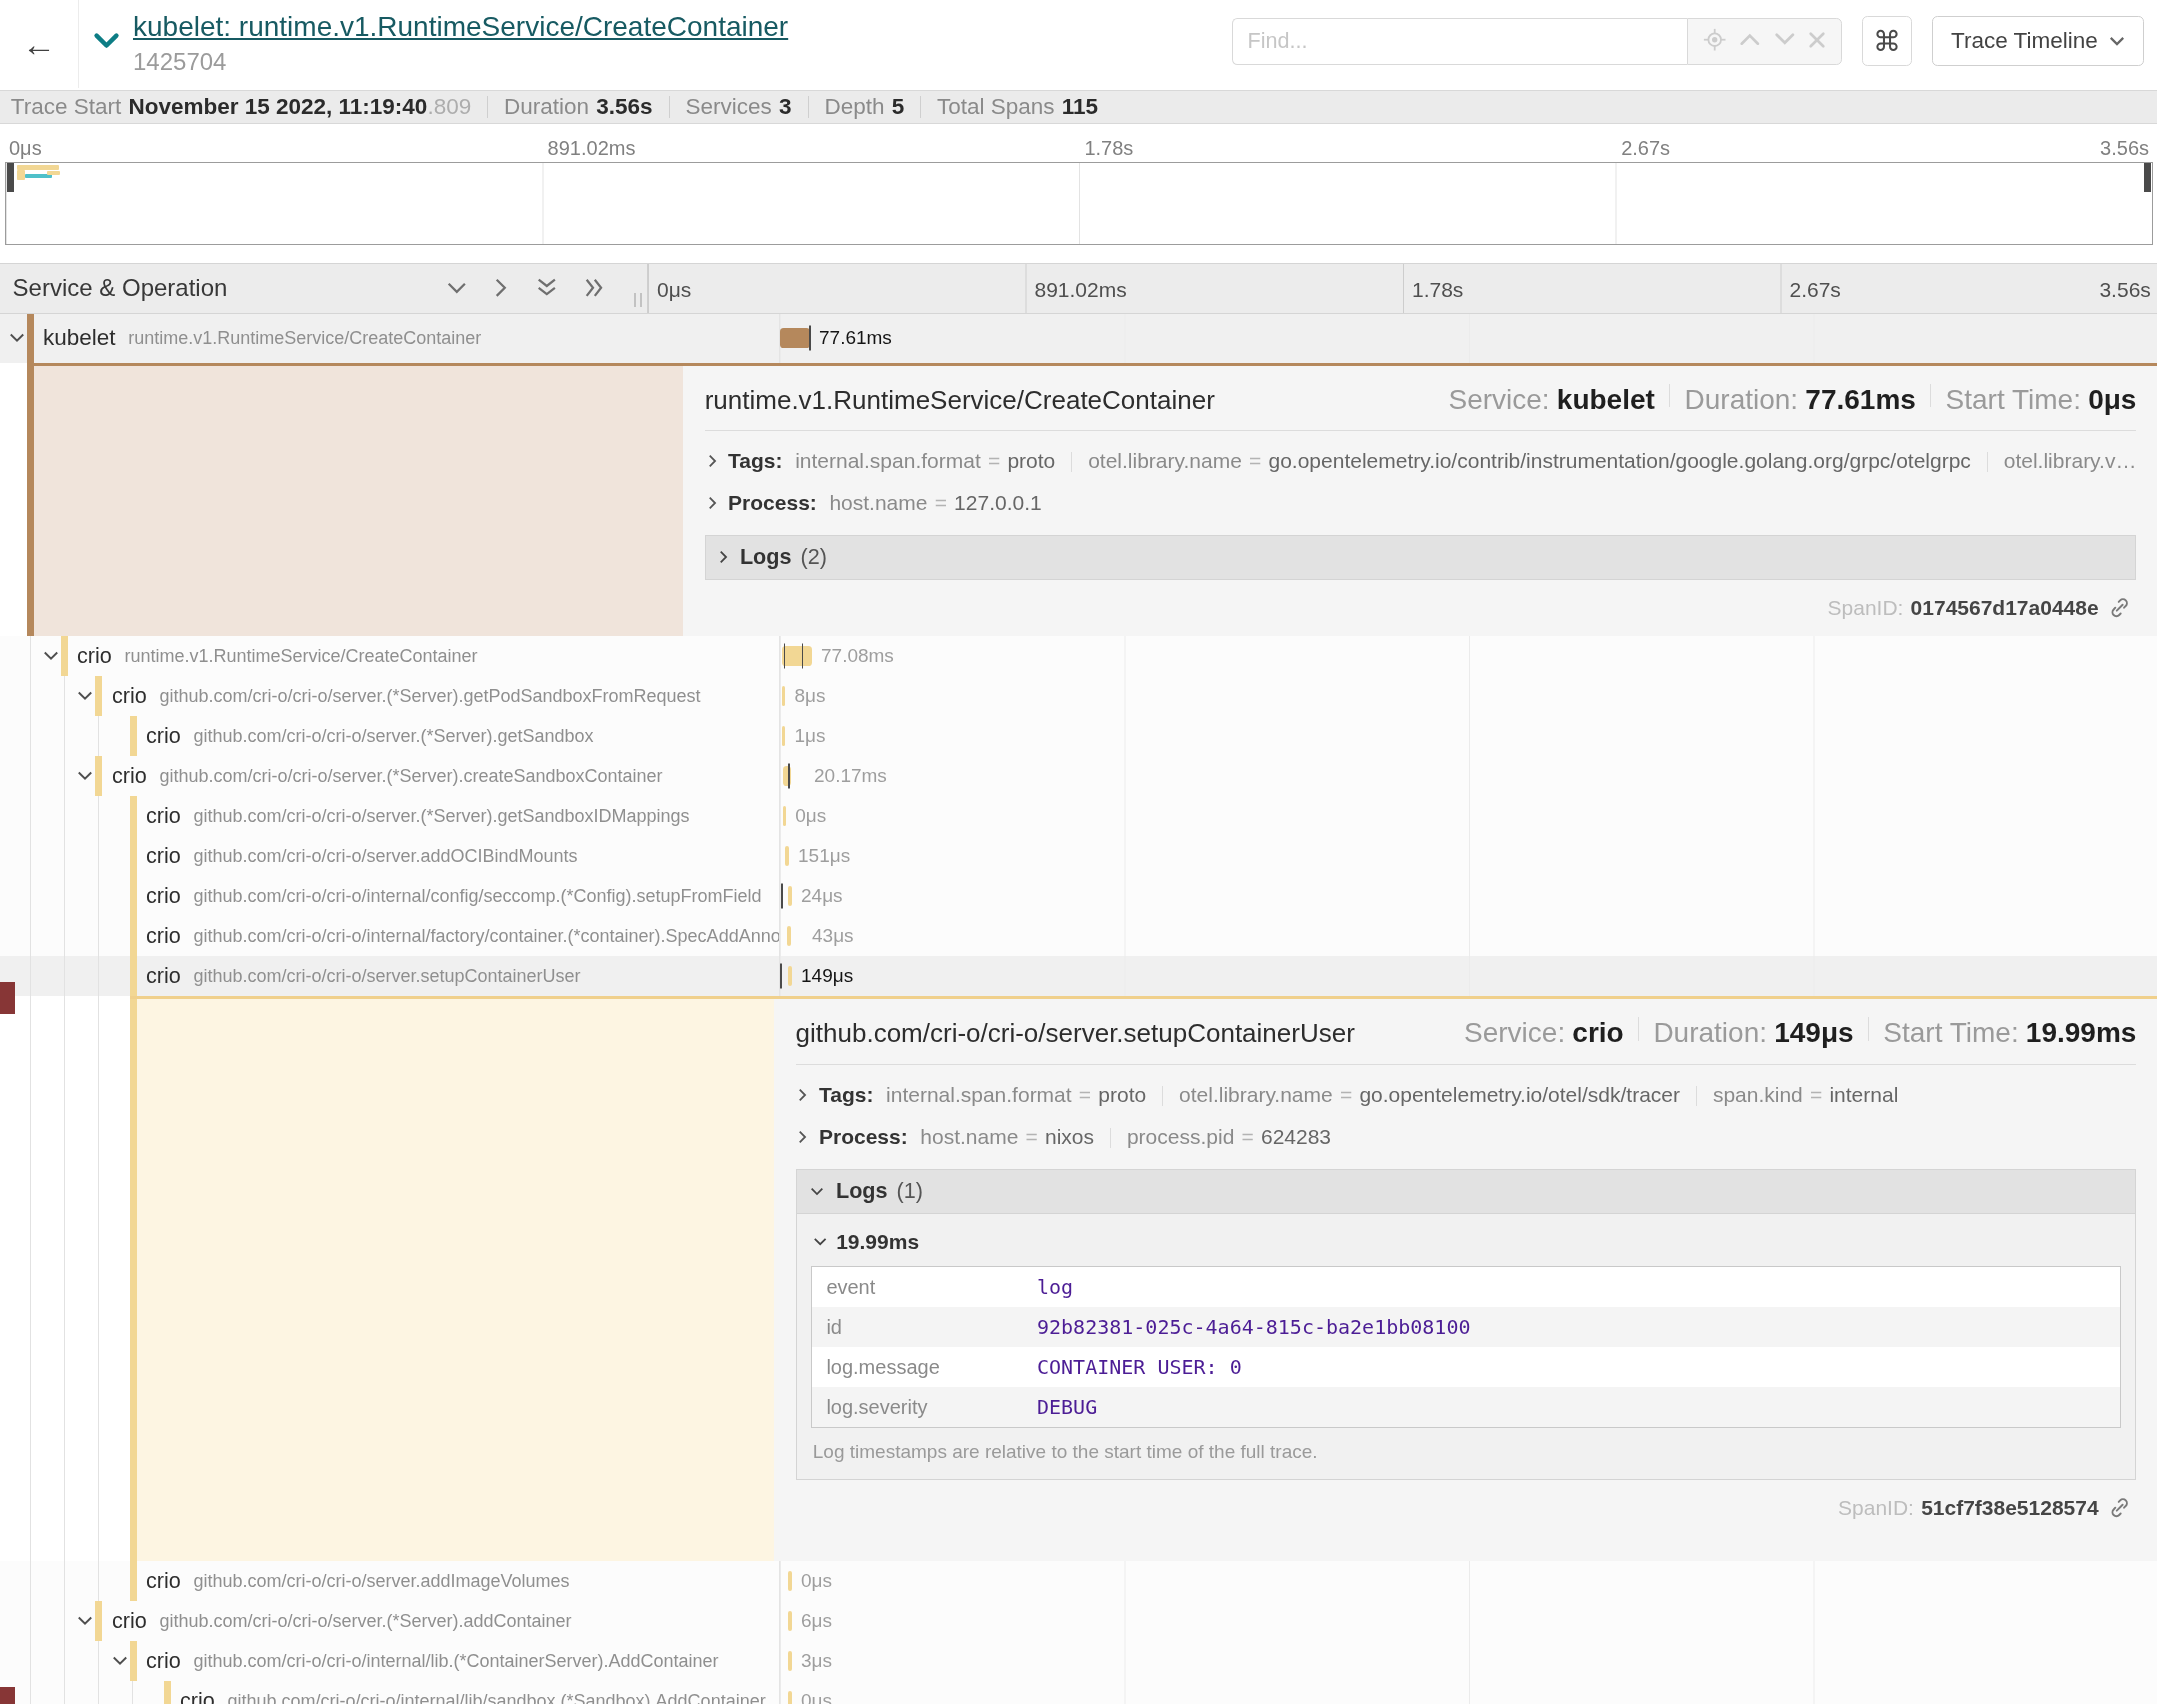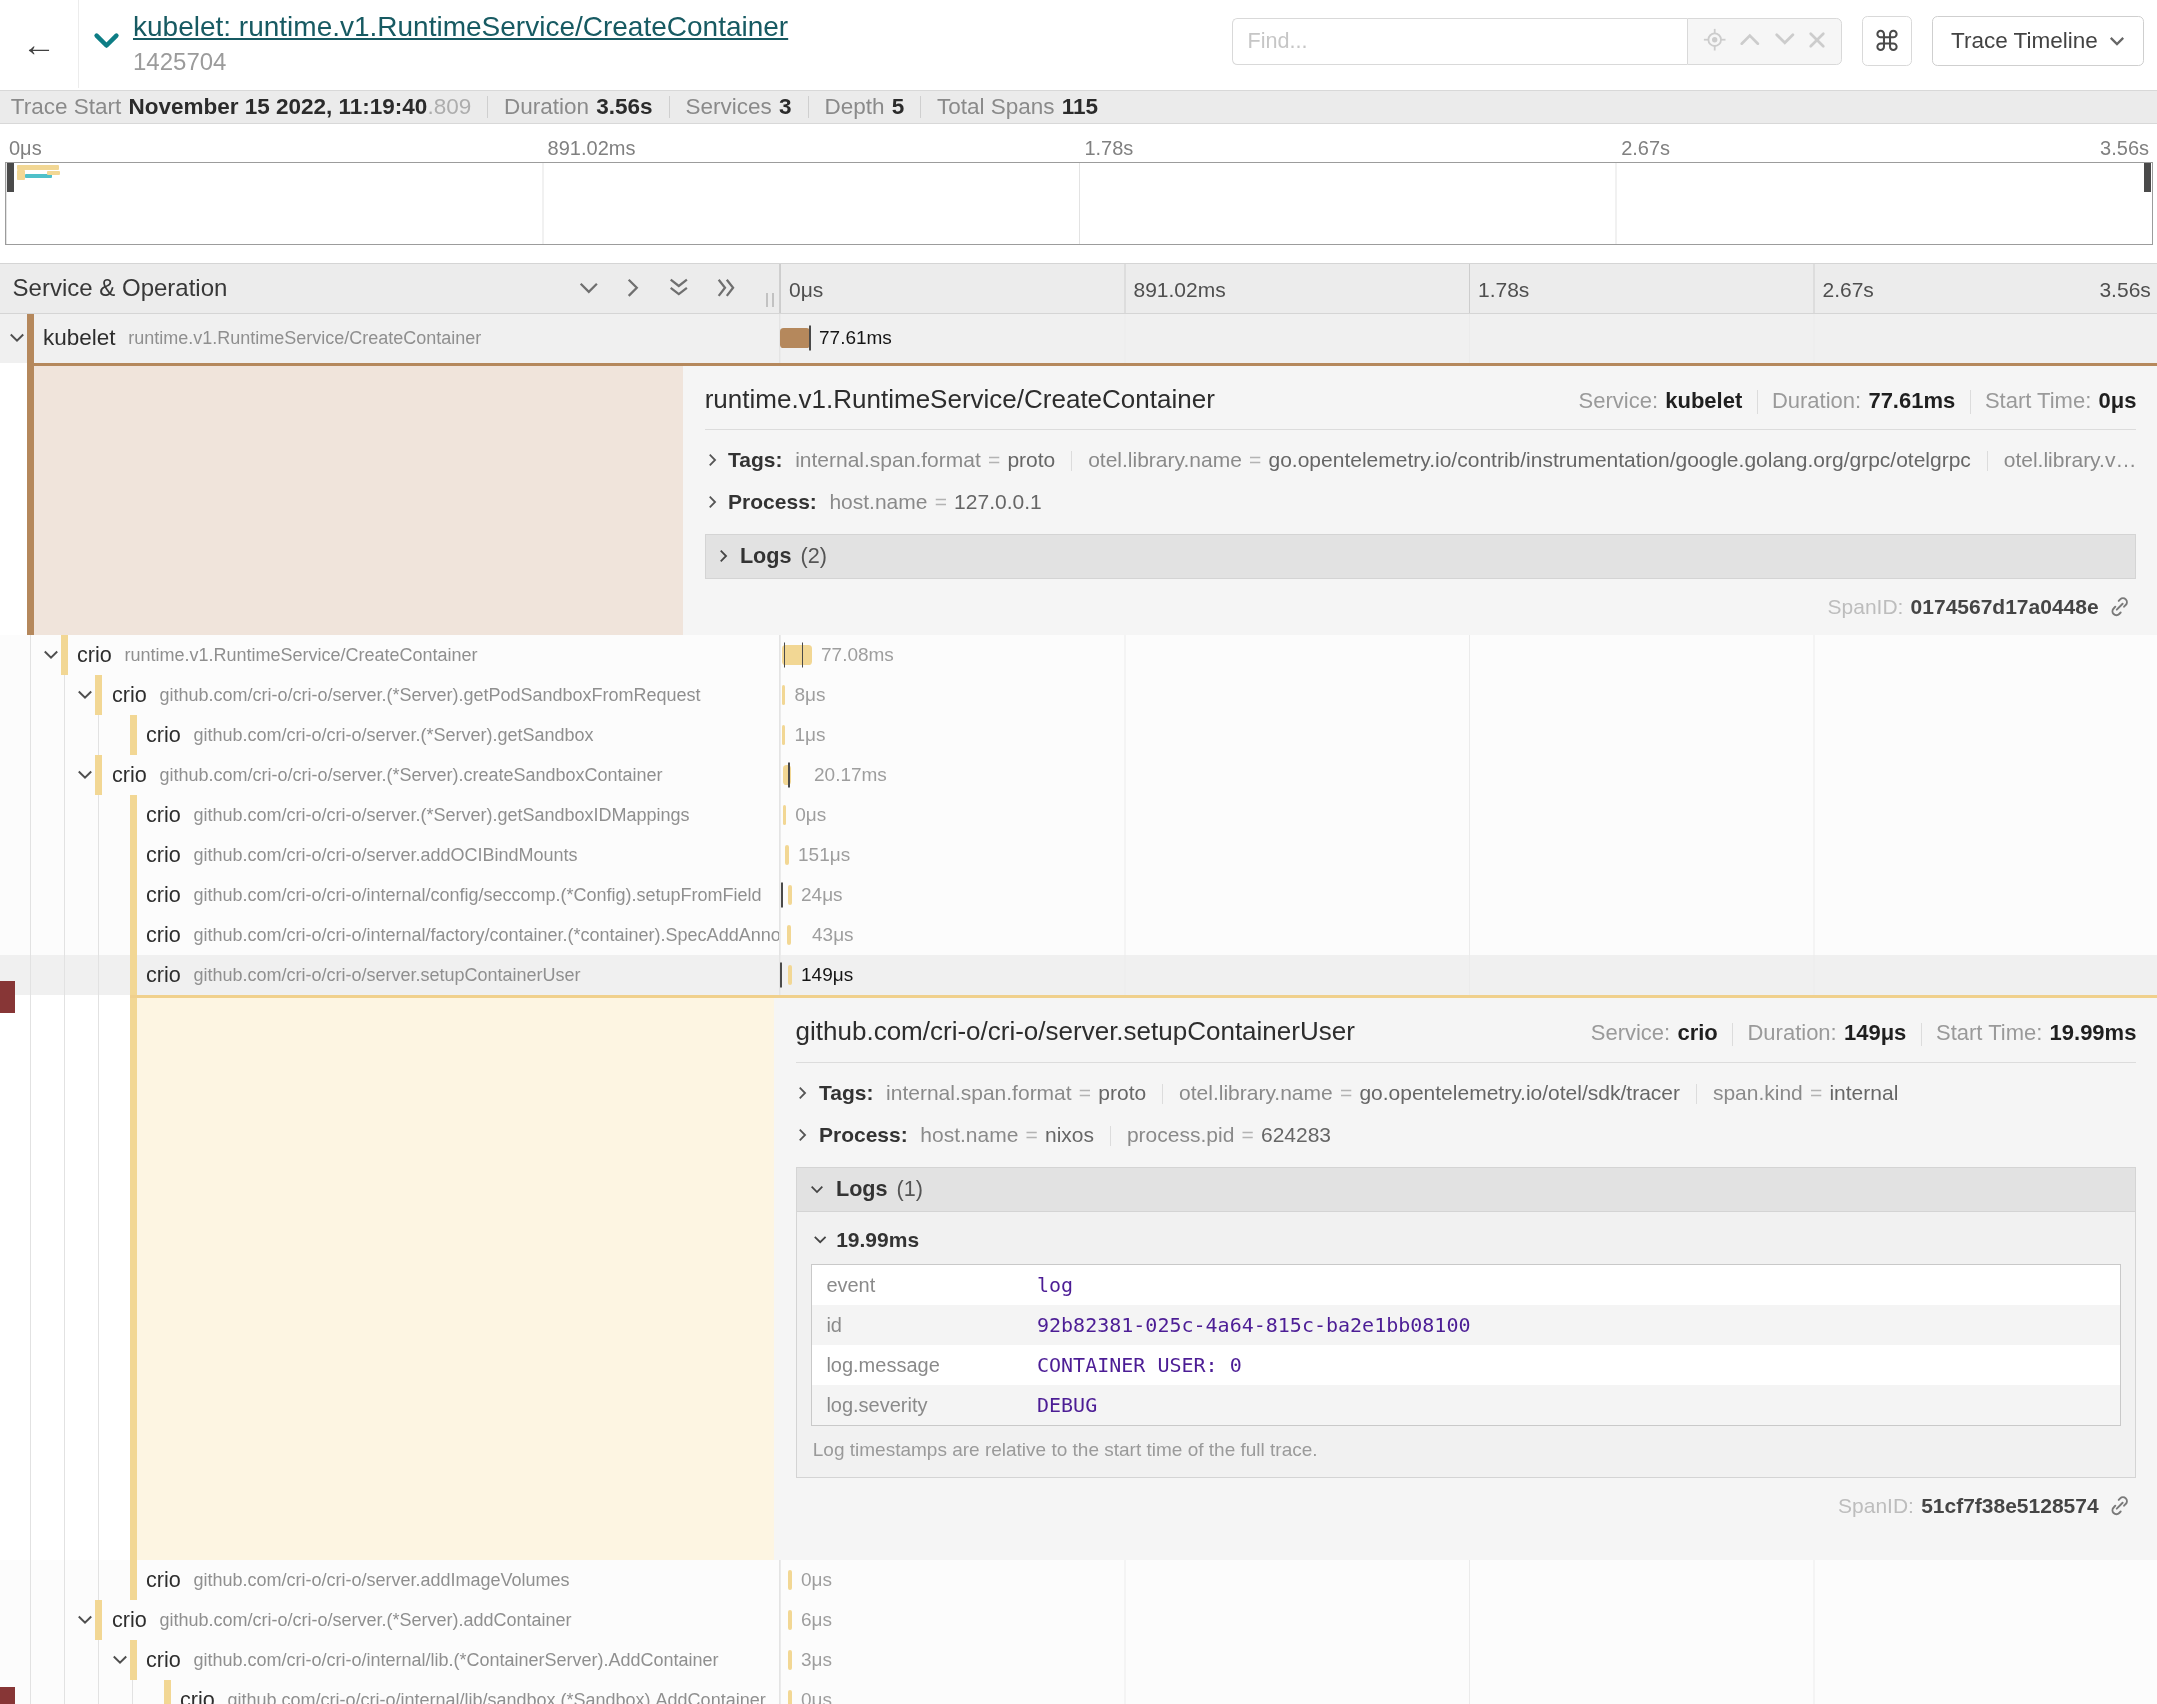--- a/index.html
+++ b/index.html
@@ -42,21 +42,21 @@
   .mm-ruler .t2 { position:absolute; left:50%; padding-left:5.4px; }
   .mm-ruler .t3 { position:absolute; left:75%; padding-left:5.4px; }
   .mm-ruler .t4 { position:absolute; right:3.6px; }
   .mm-canvas { position:relative; height:83px; margin:0 5.4px; background:#fff; border:0.9px solid #9c9c9c;
                background-image:linear-gradient(to right,#e3e3e3 0.9px,transparent 0.9px); background-size:25% 100%; cursor:crosshair; }
   .mm-bar { position:absolute; border-radius:0.9px; }
   .mm-handle { position:absolute; top:0; width:6.3px; height:29px; background:#4a4a4a; }
 
   
   .grid-head { height:51px; background:#ececec; border-top:0.9px solid #d5d5d5; border-bottom:0.9px solid #d5d5d5; display:flex; }
-  .gh-left { width:780px; position:relative; display:flex; align-items:center; padding-left:12.6px;
+  .gh-left { width:648px; position:relative; display:flex; align-items:center; padding-left:12.6px;
              font-size:24px; color:#383838; border-right:0.9px solid #cfcfcf; }
   .gh-icons { position:absolute; right:41px; display:flex; align-items:center; gap:27px; }
   .gh-icons span { cursor:pointer; display:flex; }
   .gh-grip { position:absolute; right:5.4px; bottom:5.4px; display:flex; gap:3.6px; cursor:col-resize; }
   .gh-grip i { display:block; width:1.8px; height:14.4px; background:#c2c2c2; }
   .gh-right { flex:1; position:relative; font-size:21px; color:#4f4f4f;
               background-image:linear-gradient(to right,#cdcdcd 0.9px,transparent 0.9px); background-size:25% 100%; }
   .gh-right span { position:absolute; top:14.4px; }
   .gh-right .t0 { left:9px; } .gh-right .t1 { left:25%; margin-left:9px; }
   .gh-right .t2 { left:50%; margin-left:9px; } .gh-right .t3 { left:75%; margin-left:9px; }
@@ -84,21 +84,21 @@
   .panel { display:flex; }
   .panel1 { margin-left:27px; border-top:3.6px solid #b5885c; min-height:232px; }
   .panel1 .pspace { width:746px; background:#f0e4db; border-left:7.2px solid #b5885c; }
   .panel2-wrap { position:relative; }
   .panel2 { margin-left:130px; border-top:3.6px solid #f0d08c; min-height:565px; }
   .panel2 .pspace { width:644px; background:#fdf5e2; border-left:7.2px solid #f2d794; }
   .pguide { position:absolute; top:0; bottom:0; width:0.9px; background:#e2e2e2; }
   .pcard { flex:1; background:#f5f5f5; padding:18px 21.6px 7.2px 21.6px; }
   .pc-head { display:flex; justify-content:space-between; align-items:baseline; padding-bottom:14.4px; border-bottom:0.9px solid #dcdcdc; }
   .pc-title { font-size:26px; color:#2d2d2d; }
-  .pc-meta { font-size:22px; color:#9a9a9a; display:flex; align-items:flex-end; white-space:nowrap; }
+  .pc-meta { font-size:28px; color:#9a9a9a; display:flex; align-items:flex-start; white-space:nowrap; }
   .pc-meta b { color:#1f1f1f; margin-left:7.2px; }
   .meta-sep { width:0.9px; height:23.4px; background:#dcdcdc; margin:0 14.4px; }
   .kv-row { display:flex; align-items:center; margin-top:18px; font-size:21px; overflow:hidden; white-space:nowrap; cursor:pointer; }
   .kv-row .kchev { margin:0 1.8px; display:flex; }
   .kv-label { font-weight:bold; color:#333; margin:0 12.6px 0 9px; }
   .kv-item { color:#8a8a8a; }
   .kv-item .eq { color:#b3b3b3; margin:0 7.2px; }
   .kv-item .val { color:#666; }
   .kv-sep { display:inline-block; width:0.9px; height:20px; background:#dcdcdc; margin:0 16px; vertical-align:middle; }
   .logs-bar { margin-top:20px; background:#e2e2e2; border:0.9px solid #d4d4d4; height:45px; display:flex; align-items:center;

